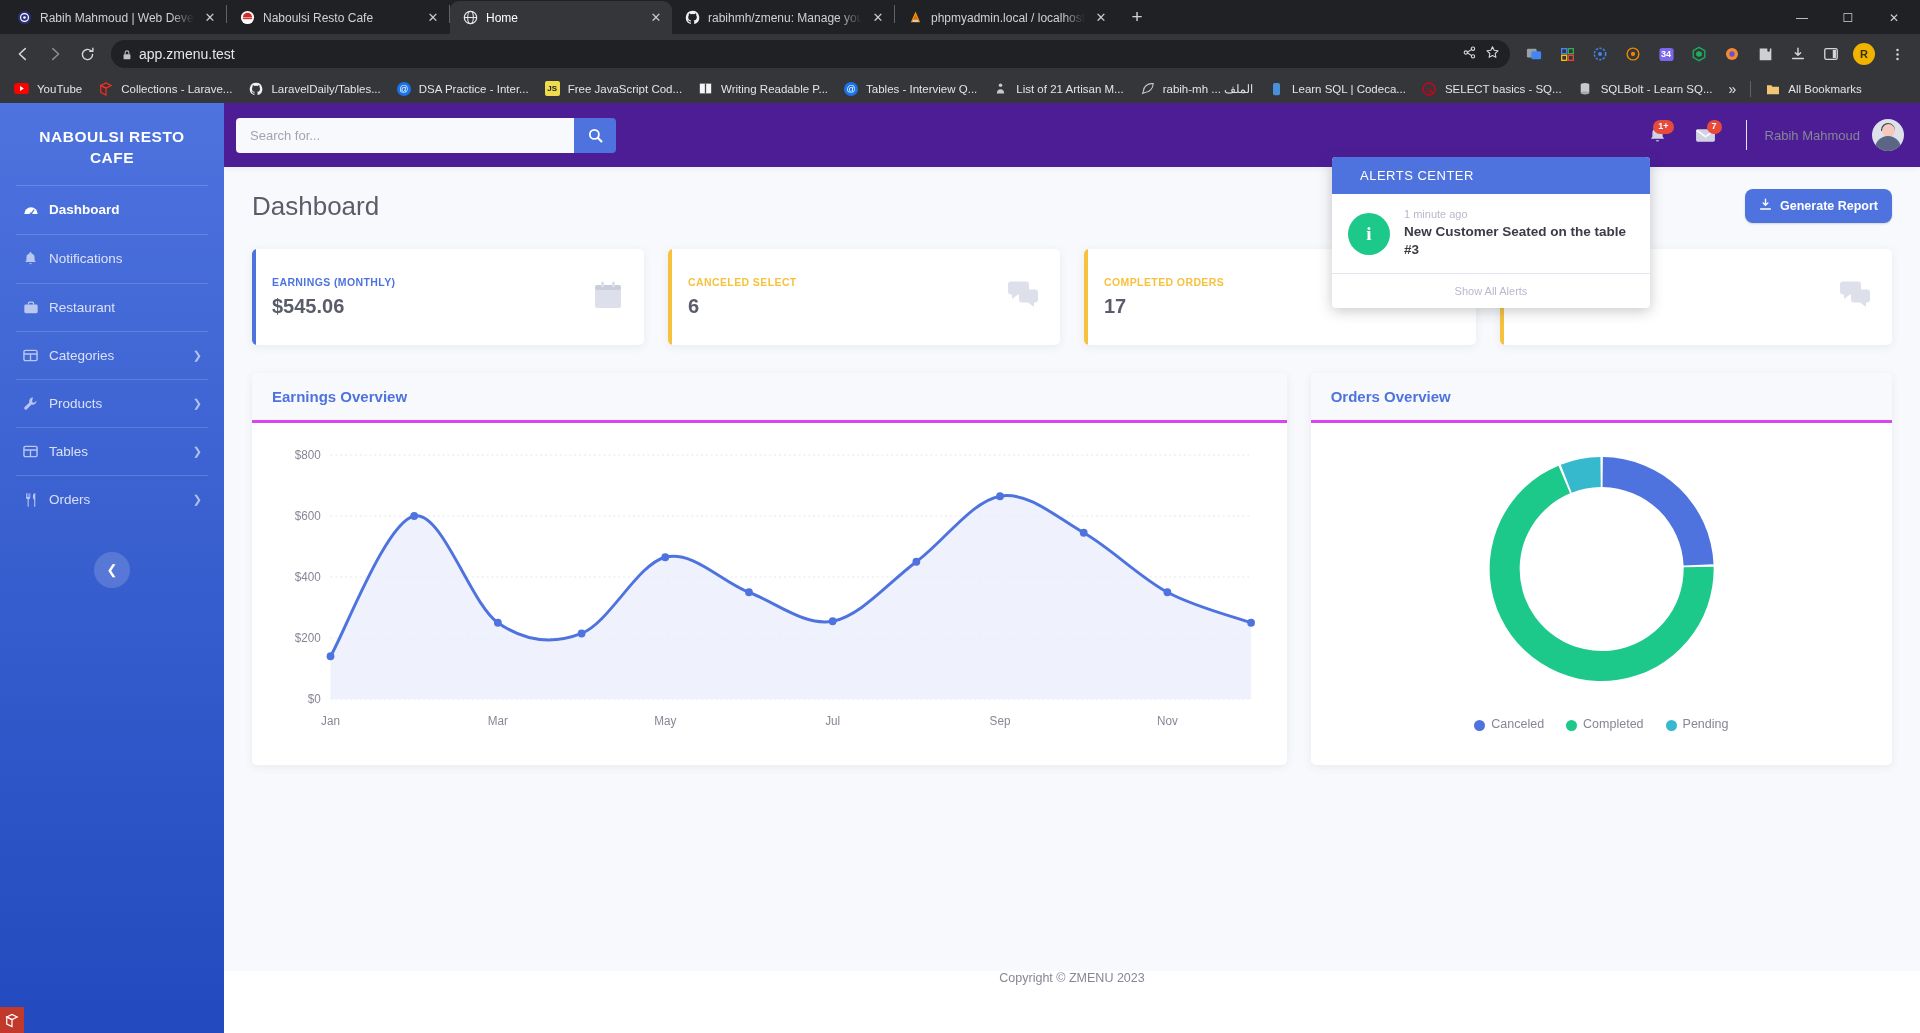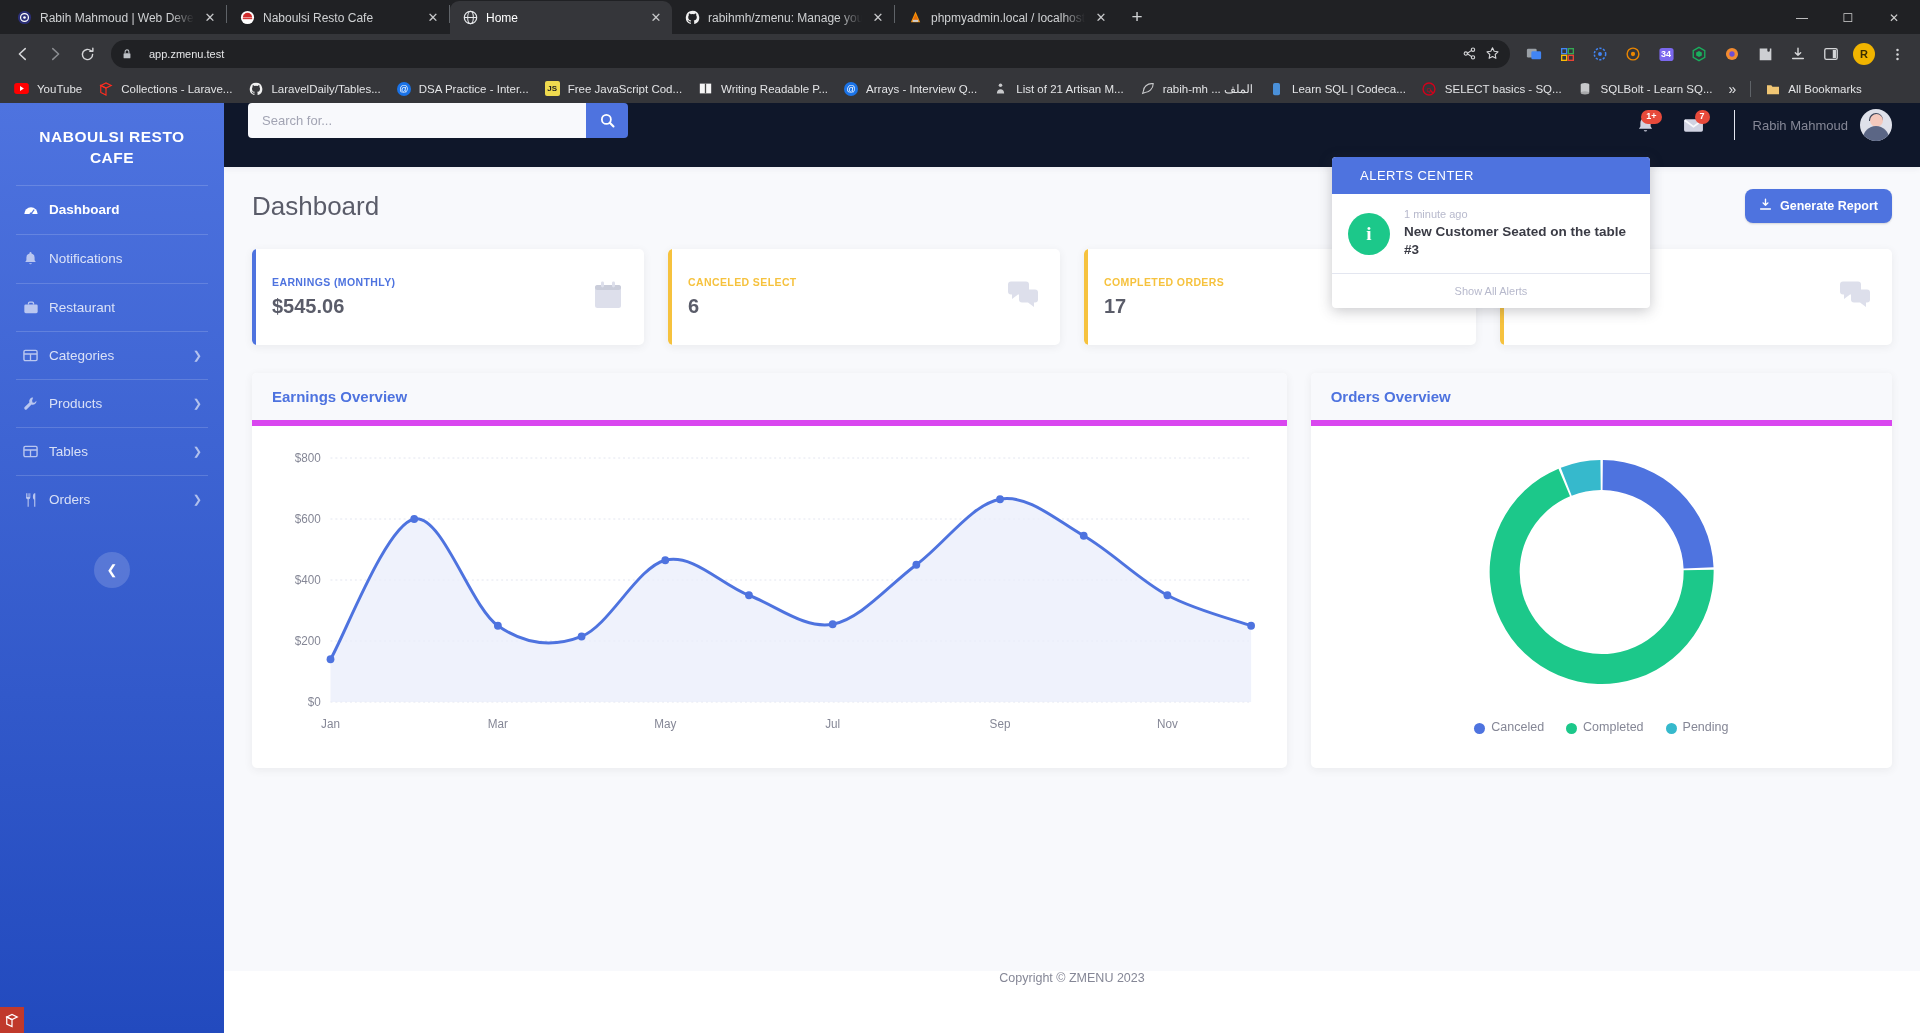--- a/index.html
+++ b/index.html
@@ -32,21 +32,21 @@
   .newtab { width: 28px; height: 28px; color: #cfd1d3; font-size: 19px; display: flex;
             align-items: center; justify-content: center; margin: 0 0 3px 6px; border-radius: 50%; }
   .winctl { margin-left: auto; display: flex; align-items: center; height: 33px; padding-right: 4px; gap: 2px;}
   .winctl div { width: 44px; height: 32px; display: flex; align-items: center; justify-content: center; color: #d0d0d0; font-size: 12px;}
 
   .toolbar { height: 40px; background: #35363a; display: flex; align-items: center; padding: 0 8px; gap: 2px; flex:none;}
   .tb-btn { width: 30px; height: 30px; display: flex; align-items: center; justify-content: center;
             color: #d5d6d8; border-radius: 50%; flex: none; }
   .omnibox {
     flex: 1; height: 28px; background: #202124; border-radius: 14px; display: flex;
-    align-items: center; padding: 0 10px; margin: 0 7px; gap: 15px; color: #e5e6e8; font-size: 11px;
+    align-items: center; padding: 0 10px; margin: 0 7px; gap: 5px; color: #e5e6e8; font-size: 14px;
   }
   .omnibox .lock { width: 13px; height: 13px; flex:none;}
   .omni-url { flex: 1; }
   .omni-right { display: flex; align-items: center; gap: 8px; }
   .tb-right { display: flex; align-items: center; gap: 3px; }
   .avatar-btn { width: 22px; height: 22px; border-radius: 50%; background: #f0b400; color: #3c2f00;
                 font-size: 11px; font-weight: bold; display: flex; align-items: center; justify-content: center; margin: 0 4px;}
 
   .bookmarks { height: 29px; background: #35363a; display: flex; align-items: center; padding: 0 7px; gap: 2px; flex:none;
                font-size: 11.5px; color: #e3e4e6; overflow: hidden;}
@@ -70,21 +70,21 @@
   .s-item.active { color: #ffffff; font-weight: bold; }
   .s-item .s-ico { width: 17px; flex:none; display:flex; align-items:center; justify-content:center; opacity:.85;}
   .s-item.active .s-ico { opacity: 1; }
   .s-item .caret { position: absolute; right: 22px; font-size: 11px; opacity: .75;}
   .collapse-wrap { display: flex; justify-content: center; margin-top: 28px; }
   .collapse-btn { width: 36px; height: 36px; border-radius: 50%; background: rgba(255,255,255,.16);
                   display: flex; align-items: center; justify-content: center; color: #fff; font-size: 13px;}
 
   .content { flex: 1; display: flex; flex-direction: column; background: #f8f9fc; overflow: hidden; position: relative;}
 
-  .topbar { height: 64px; background: #0f172a; display: flex; align-items: flex-start; padding: 0 24px;
+  .topbar { height: 64px; background: #4c1d95; display: flex; align-items: center; padding: 0 12px;
             box-shadow: 0 2px 6px rgba(58,59,69,.06); flex: none; position: relative; z-index: 5;}
   .searchbox { display: flex; height: 35px; width: 380px; }
   .searchbox input { flex: 1; border: none; outline: none; background: #f8f9fc; border-radius: 4px 0 0 4px;
                      padding: 0 14px; font-size: 13px; color: #6e707e; font-family: "Liberation Sans", sans-serif;}
   .searchbox input::placeholder { color: #a2a4b3; }
   .search-btn { width: 42px; background: #4e73df; border-radius: 0 4px 4px 0; display: flex;
                 align-items: center; justify-content: center; color: #fff; }
   .topbar-right { margin-left: auto; display: flex; align-items: center; gap: 4px; }
   .tb-icon { width: 44px; height: 44px; display: flex; align-items: center; justify-content: center;
              position: relative; color: #d1d3e2; }
@@ -110,21 +110,21 @@
   .card { flex: 1; background: #fff; border-radius: 5px; box-shadow: 0 2px 8px rgba(58,59,69,.08);
           display: flex; align-items: center; padding: 18px 20px; min-height: 96px; position: relative; overflow:hidden;}
   .card .accent { position: absolute; left: 0; top: 0; bottom: 0; width: 4px; border-radius: 5px 0 0 5px;}
   .card .c-body { flex: 1; }
   .card .c-label { font-size: 10.5px; font-weight: bold; letter-spacing: .4px; margin-bottom: 7px; }
   .card .c-value { font-size: 20px; color: #5a5c69; font-weight: bold; }
   .card .c-icon { color: #dddfeb; flex: none; }
 
   .charts { display: flex; gap: 24px; padding-bottom: 30px;}
   .panel { background: #fff; border-radius: 5px; box-shadow: 0 2px 8px rgba(58,59,69,.08); overflow: hidden;}
-  .panel-head { padding: 15px 20px; border-bottom: 6px solid #d946ef; background: #f8f9fc;}
+  .panel-head { padding: 15px 20px; border-bottom: 3px solid #d946ef; background: #f8f9fc;}
   .panel-title { font-size: 15px; color: #4e73df; font-weight: bold; }
   .panel-body { padding: 18px 20px 20px; }
   .earnings { flex: 1.78; }
   .orders { flex: 1; }
 
   .legend { display: flex; justify-content: center; gap: 22px; margin-top: 14px; font-size: 12.5px; color: #858796;}
   .legend .li { display: flex; align-items: flex-end; gap: 6px; }
   .legend .dot { width: 11px; height: 11px; border-radius: 50%; flex:none;}
 
   .footer { margin-top: auto; background: #fff; height: 62px; display: flex; align-items: flex-start;
@@ -380,21 +380,21 @@
         <span class="bico">
           <svg width="13" height="13" viewBox="0 0 16 16">
             <rect x="1" y="2" width="14" height="12" fill="#f5f5f5"></rect>
             <rect x="7.2" y="2" width="1.6" height="12" fill="#444"></rect>
           </svg>
         </span>
         <span>Writing Readable P...</span>
       </div>
     <div class="bm">
         <span class="bico" style="background:#1a73e8;color:#fff;border-radius:50%;width:14px;height:14px;font-size:9px">@</span>
-        <span>Arrays - Interview Q...</span>
+        <span>Tables - Interview Q...</span>
       </div>
     <div class="bm">
         <span class="bico">
           <svg width="13" height="13" viewBox="0 0 16 16">
             <circle cx="8" cy="4" r="2.2" fill="#c8c9cb"></circle>
             <path d="M3.5 14c0-3 2-5 4.5-5s4.5 2 4.5 5z" fill="#c8c9cb"></path>
           </svg>
         </span>
         <span>List of 21 Artisan M...</span>
       </div>

